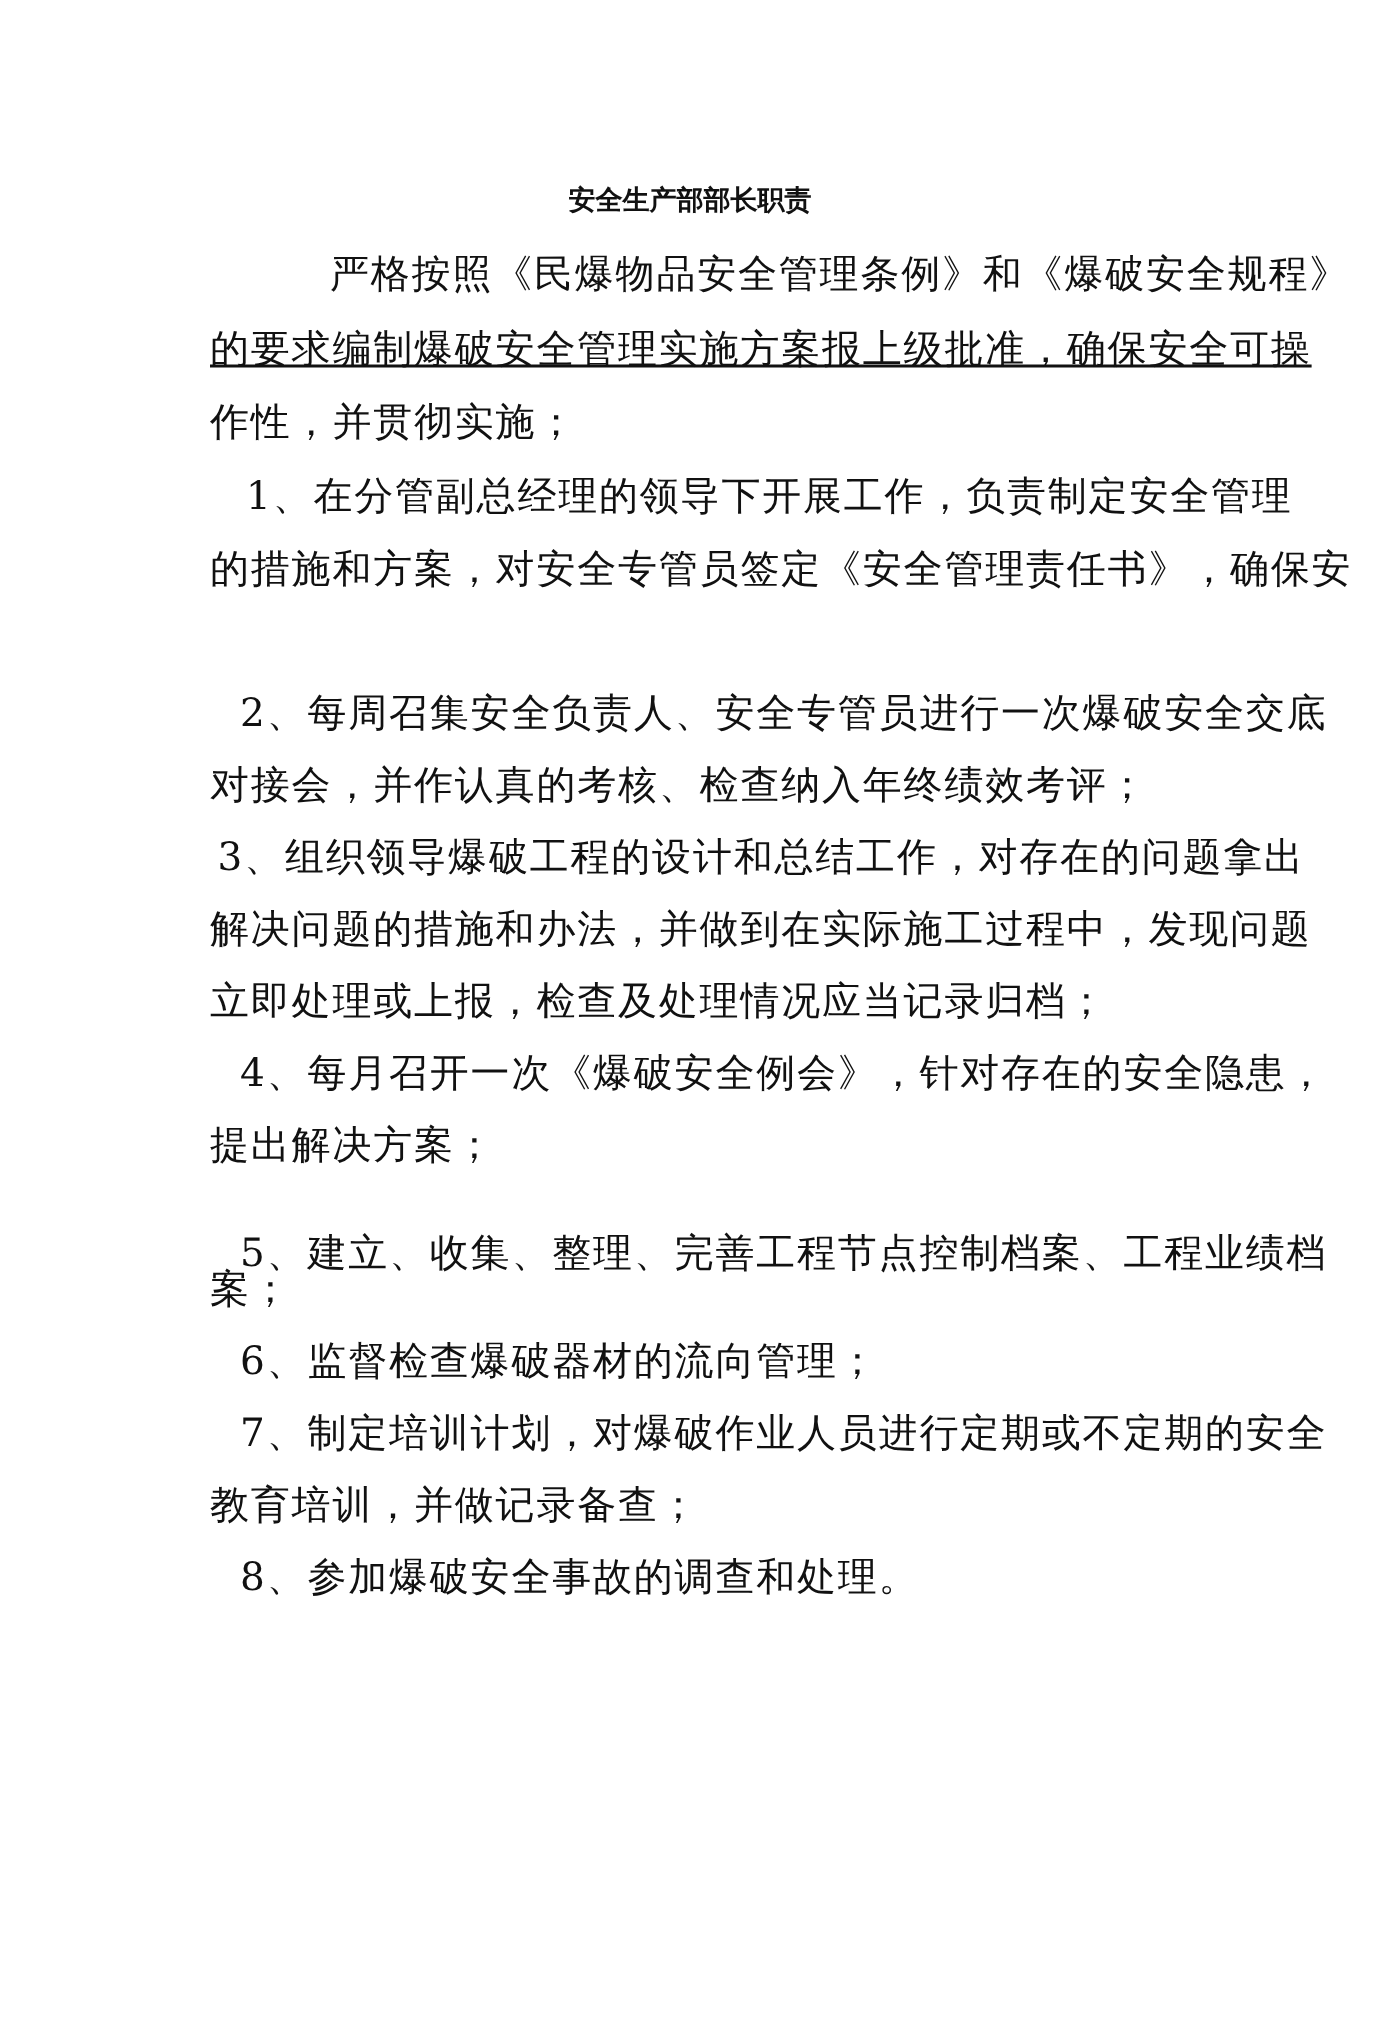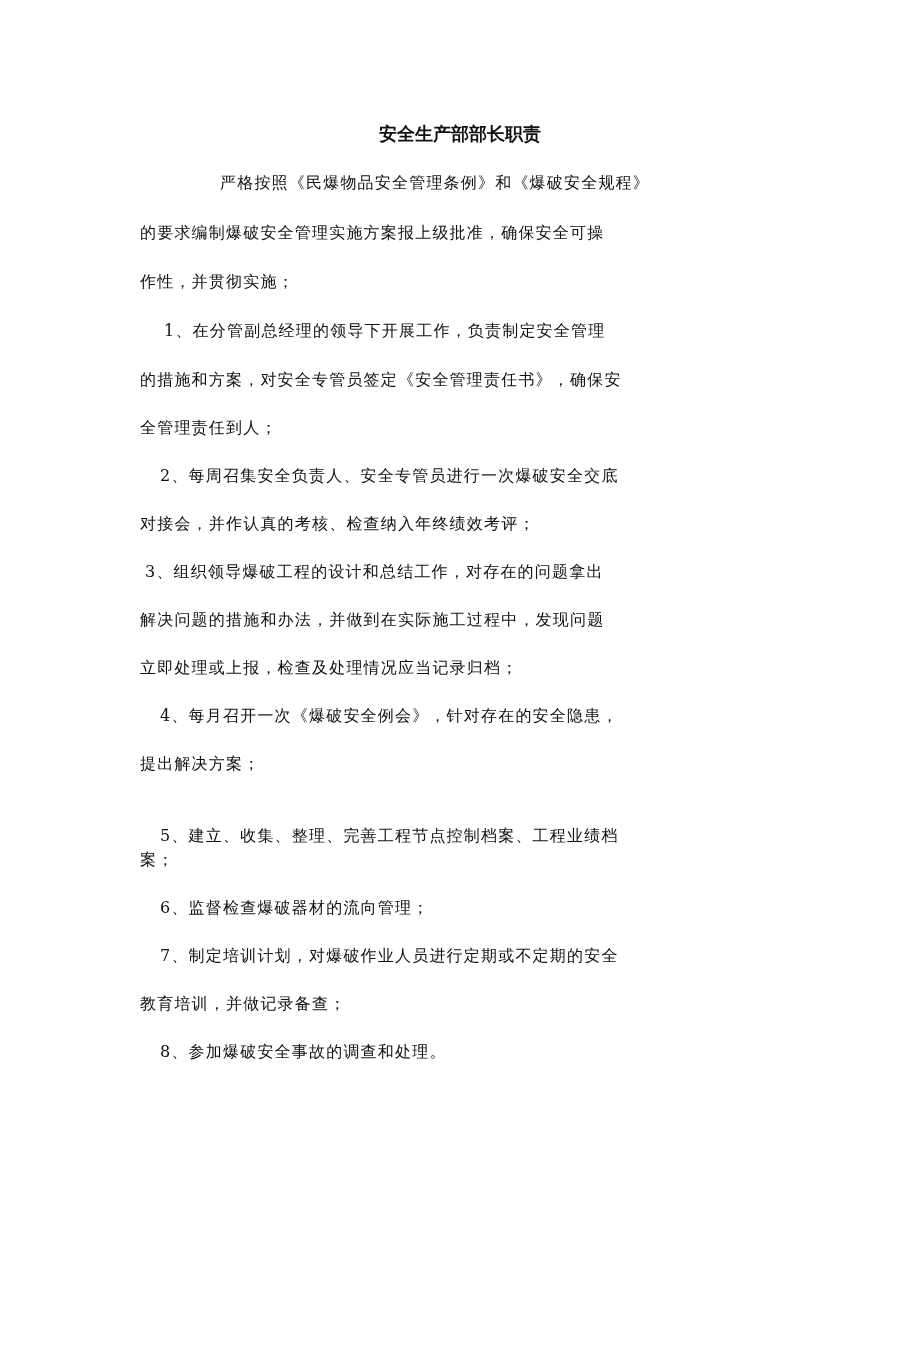--- a/index.html
+++ b/index.html
@@ -28,38 +28,37 @@
       top: 116px;
       text-align: center;
       font-size: 18px;
       font-weight: bold;
       line-height: 36px;
       letter-spacing: 0px;
     }
     .line {
       position: absolute;
       left: 140px;
-      font-size: 16px;
+      font-size: 26px;
       line-height: 32px;
       white-space: nowrap;
       letter-spacing: 1.2px;
     }
   </style>
 </head>
 <body>
 
 <div class="page">
   <div class="title">安全生产部部长职责</div>
 
   <div class="line" style="top: 167px; left: 220px;">严格按照《民爆物品安全管理条例》和《爆破安全规程》</div>
-  <div class="line" style="top: 217px; left: 140px;">的要求编制爆破安全管理实施方案报上级批准，确保安全可操</div>
+  <div class="line" style="top: 217px; left: 140px; text-decoration: underline;">的要求编制爆破安全管理实施方案报上级批准，确保安全可操</div>
   <div class="line" style="top: 266px; left: 140px;">作性，并贯彻实施；</div>
   <div class="line" style="top: 315px; left: 164px;">1、在分管副总经理的领导下开展工作，负责制定安全管理</div>
   <div class="line" style="top: 364px; left: 140px;">的措施和方案，对安全专管员签定《安全管理责任书》，确保安</div>
-  <div class="line" style="top: 412px; left: 140px;">全管理责任到人；</div>
   <div class="line" style="top: 460px; left: 160px;">2、每周召集安全负责人、安全专管员进行一次爆破安全交底</div>
   <div class="line" style="top: 508px; left: 140px;">对接会，并作认真的考核、检查纳入年终绩效考评；</div>
   <div class="line" style="top: 556px; left: 145px;">3、组织领导爆破工程的设计和总结工作，对存在的问题拿出</div>
   <div class="line" style="top: 652px; left: 140px;">立即处理或上报，检查及处理情况应当记录归档；</div>
   <div class="line" style="top: 604px; left: 140px;">解决问题的措施和办法，并做到在实际施工过程中，发现问题</div>
   <div class="line" style="top: 700px; left: 160px;">4、每月召开一次《爆破安全例会》，针对存在的安全隐患，</div>
   <div class="line" style="top: 748px; left: 140px;">提出解决方案；</div>
   <div class="line" style="top: 796px; left: 160px; margin-top: 24px;">5、建立、收集、整理、完善工程节点控制档案、工程业绩档</div>
   <div class="line" style="top: 844px; left: 140px;">案；</div>
   <div class="line" style="top: 892px; left: 160px;">6、监督检查爆破器材的流向管理；</div>

